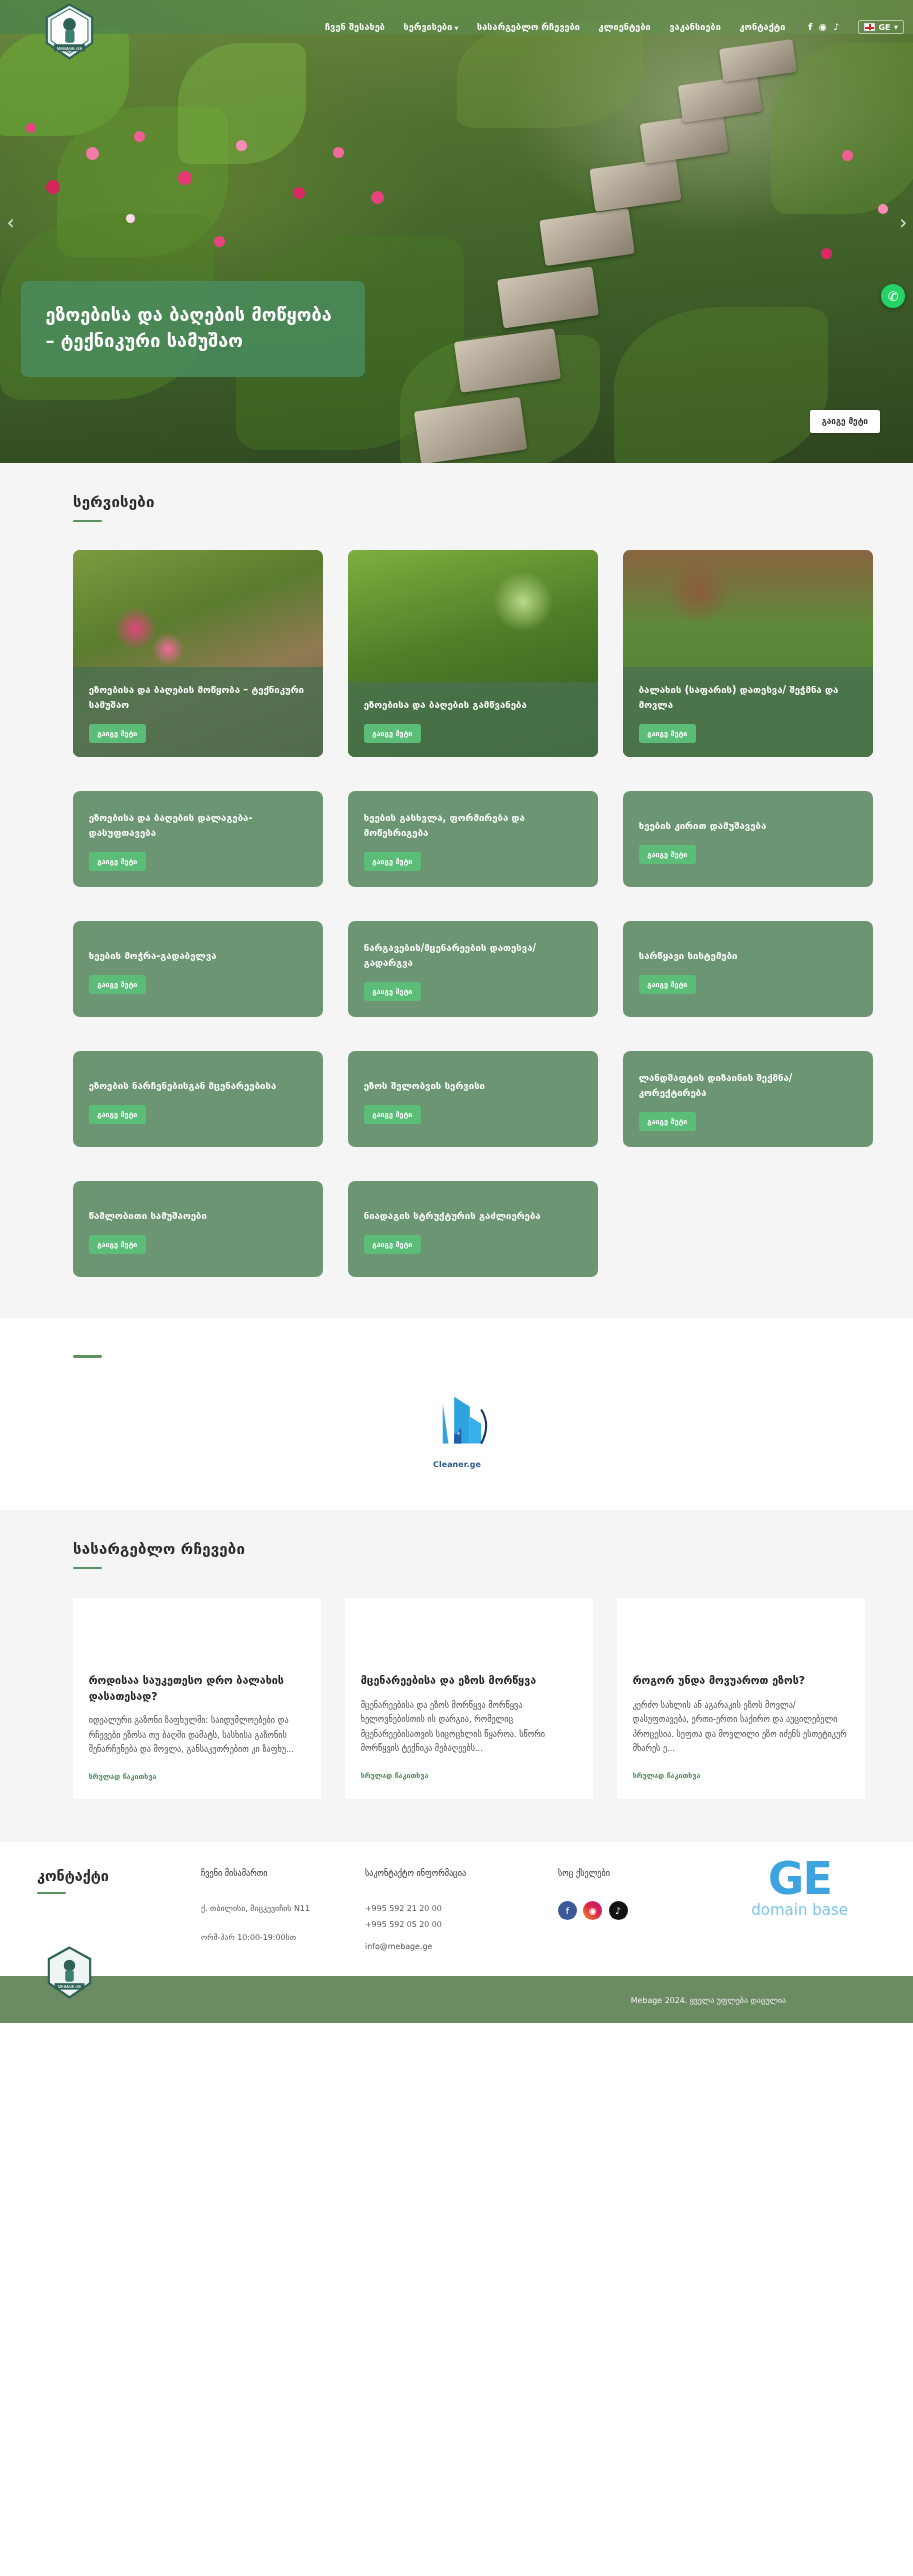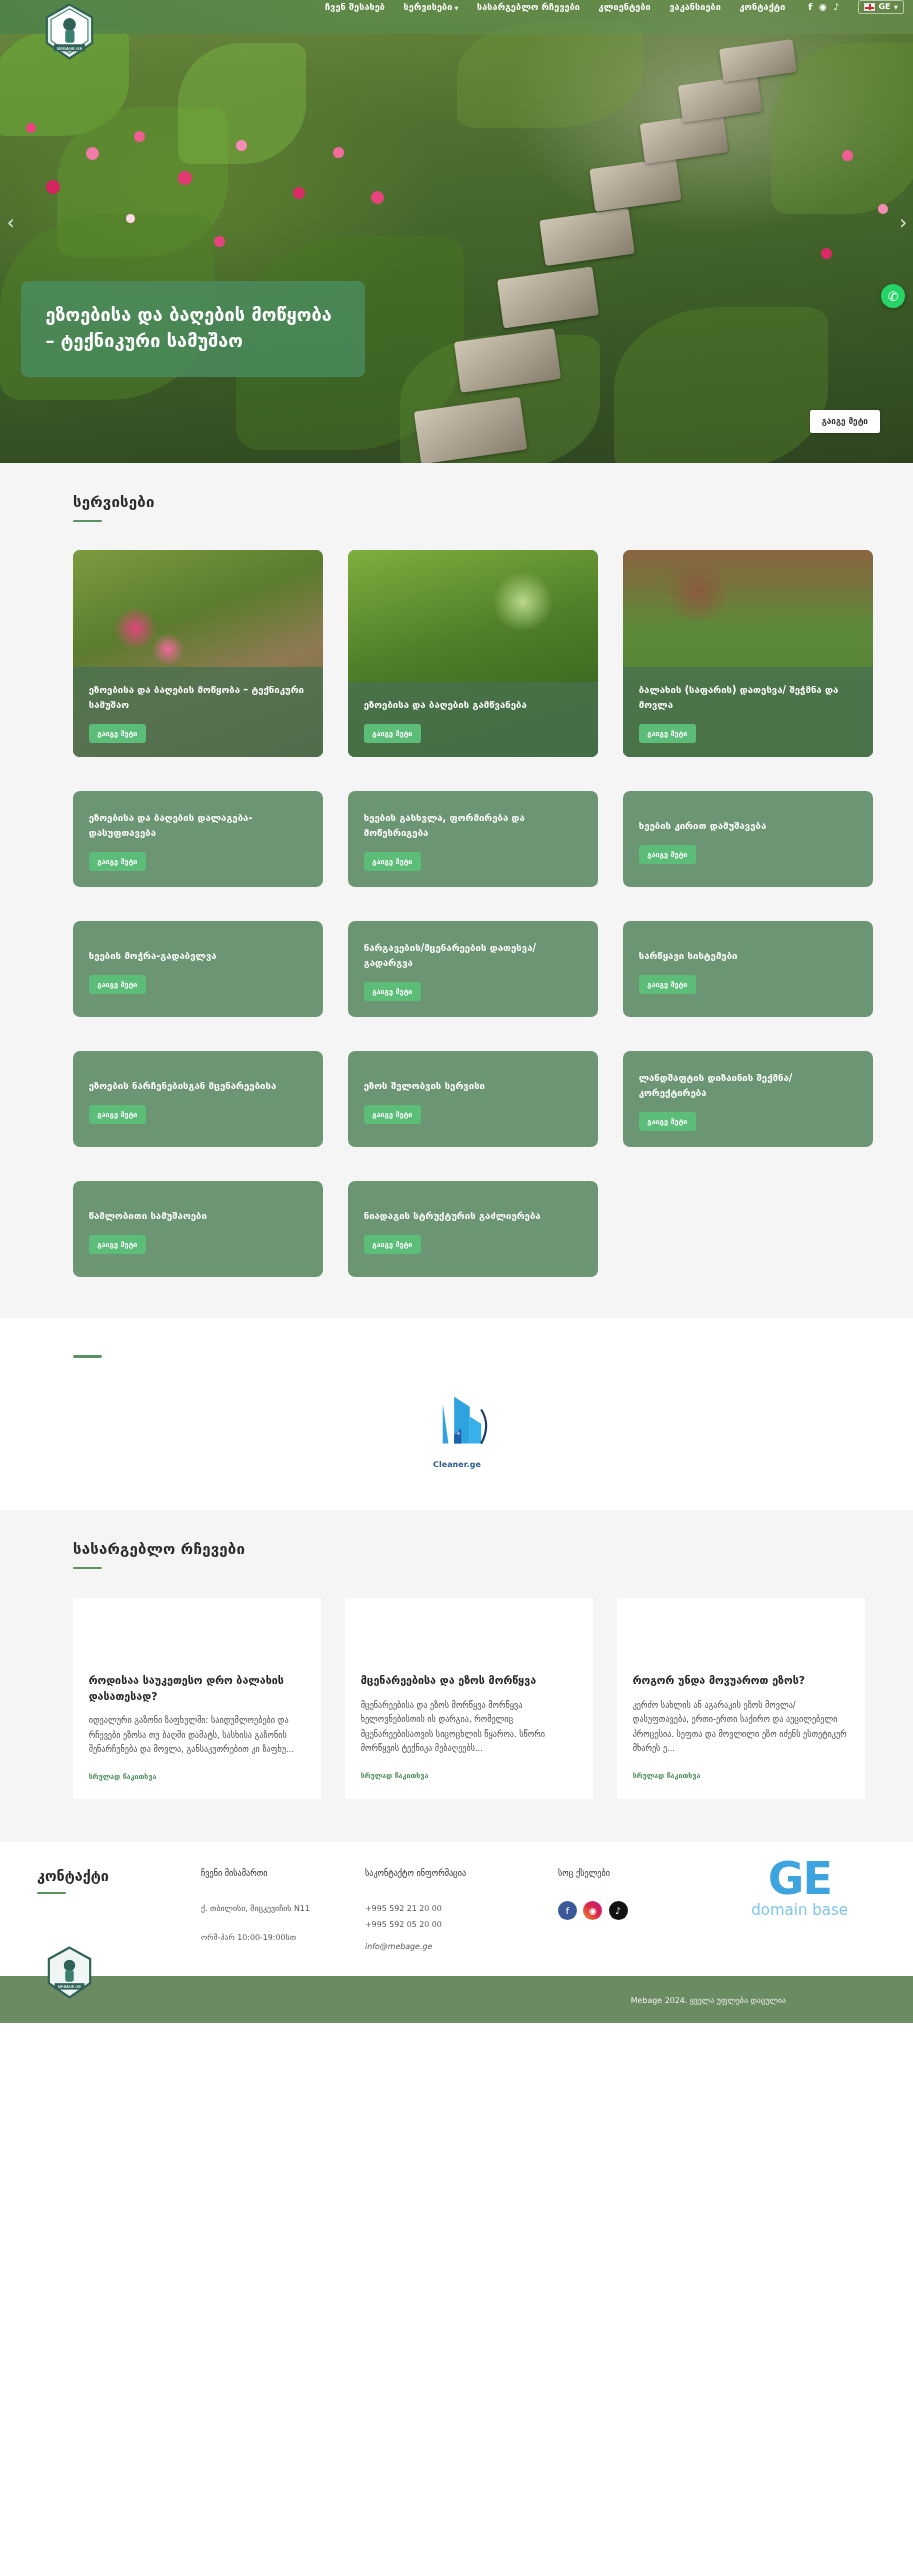--- a/index.html
+++ b/index.html
@@ -7,21 +7,21 @@
   html,body{width:914px;}
   body{
     font-family:"DejaVu Sans","Liberation Sans",sans-serif;
     background:#ffffff;color:#222;
     -webkit-font-smoothing:antialiased;
   }
 
   
   .site-header{
     position:absolute;top:0;left:0;width:914px;height:34px;z-index:40;
-    display:flex;align-items:flex-start;
+    display:flex;align-items:flex-end;
     background:linear-gradient(90deg,rgba(74,130,74,.80) 0%,rgba(90,140,78,.62) 40%,rgba(110,150,92,.45) 100%);
   }
   .logo-badge{
     position:absolute;left:44px;top:2.9px;width:51px;height:56px;z-index:45;
   }
   .nav-links{
     display:flex;align-items:center;gap:18.6px;
     margin-left:auto;margin-right:10px;
     font-size:9px;font-weight:700;color:#fff;letter-spacing:0.1px;
   }
@@ -470,21 +470,21 @@
       <h3>ჩვენი მისამართი</h3>
       <p>ქ. თბილისი, მიცკევიჩის N11</p>
       <p style="height:13px;"></p>
       <p>ორშ-პარ 10:00-19:00სთ</p>
     </div>
 
     <div class="contact-col wide">
       <h3>საკონტაქტო ინფორმაცია</h3>
       <p><a href="#">+995 592 21 20 00</a></p>
       <p><a href="#">+995 592 05 20 00</a></p>
-      <p style="margin-top:5.7px;font-style:italic;"><a href="#">info@mebage.ge</a></p>
+      <p style="margin-top:5.7px;"><a href="#">info@mebage.ge</a></p>
     </div>
 
     <div class="contact-col">
       <h3>სოც ქსელები</h3>
       <div class="social-circles">
         <span class="soc fb">f</span>
         <span class="soc ig">◉</span>
         <span class="soc tt">♪</span>
       </div>
     </div>

